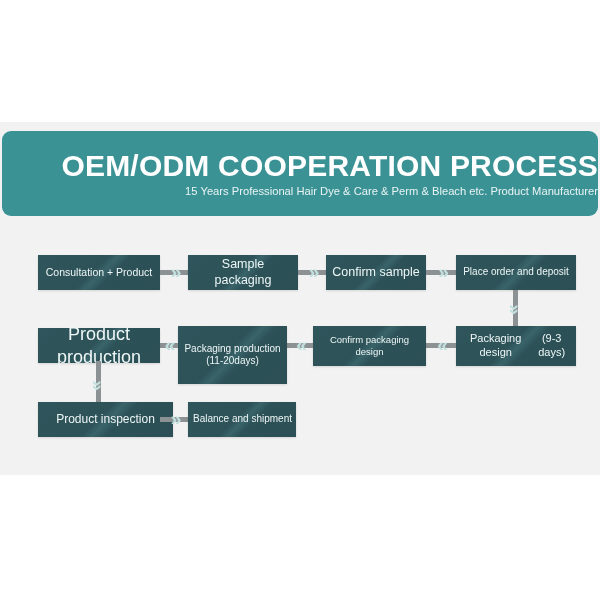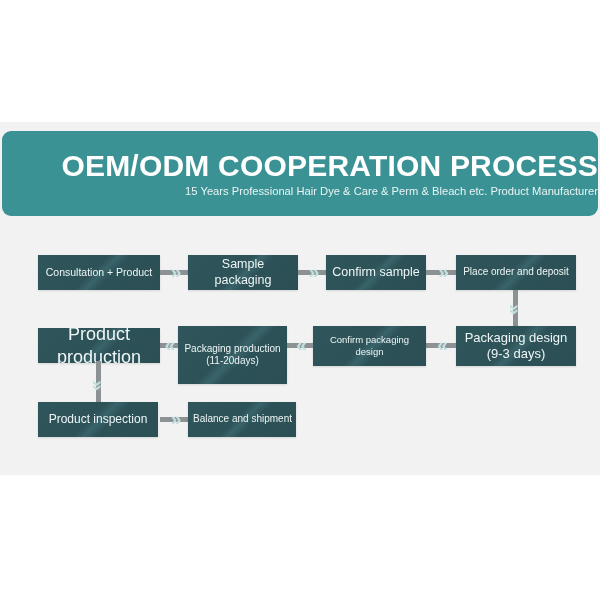--- a/index.html
+++ b/index.html
@@ -110,21 +110,21 @@
 
   <div class="box" style="left:456px;top:255px;width:120px;height:35px;font-size:10px;">
     <span>Place order and deposit</span>
   </div>
 
   <div class="vbar" style="left:513px;top:290px;height:36px;"></div>
   <div class="chev v" style="left:503px;top:296px;width:25px;height:22px;">
       <span>»</span>
     </div>
 
-  <div class="box" style="left:456px;top:326px;width:120px;height:40px;font-size:13px;flex-direction:column;">
+  <div class="box" style="left:456px;top:326px;width:120px;height:40px;font-size:11px;">
     <span>Packaging design</span>
     <span>(9-3 days)</span>
   </div>
 
   <div class="hbar" style="left:426px;top:343px;width:30px;"></div>
   <div class="chev h" style="left:426px;top:335px;width:29px;height:18px;">«</div>
 
   <div class="box" style="left:313px;top:326px;width:113px;height:40px;font-size:9.5px;">
     <span>Confirm packaging design</span>
   </div>
@@ -142,21 +142,21 @@
 
   <div class="box" style="left:38px;top:328px;width:122px;height:35px;font-size:18px;">
     <span>Product production</span>
   </div>
 
   <div class="vbar" style="left:96px;top:361px;height:42px;"></div>
   <div class="chev v" style="left:86px;top:372px;width:25px;height:22px;">
       <span>»</span>
     </div>
 
-  <div class="box" style="left:38px;top:402px;width:120px;height:35px;font-size:12px;">
+  <div class="box" style="left:38px;top:402px;width:135px;height:35px;font-size:12px;">
     <span>Product inspection</span>
   </div>
 
   <div class="hbar" style="left:160px;top:417px;width:28px;"></div>
   <div class="chev h" style="left:160px;top:409px;width:28px;height:18px;">»</div>
 
   <div class="box" style="left:188px;top:402px;width:108px;height:35px;font-size:10px;justify-content:flex-end;">
     <span>Balance and shipment</span>
   </div>
 

